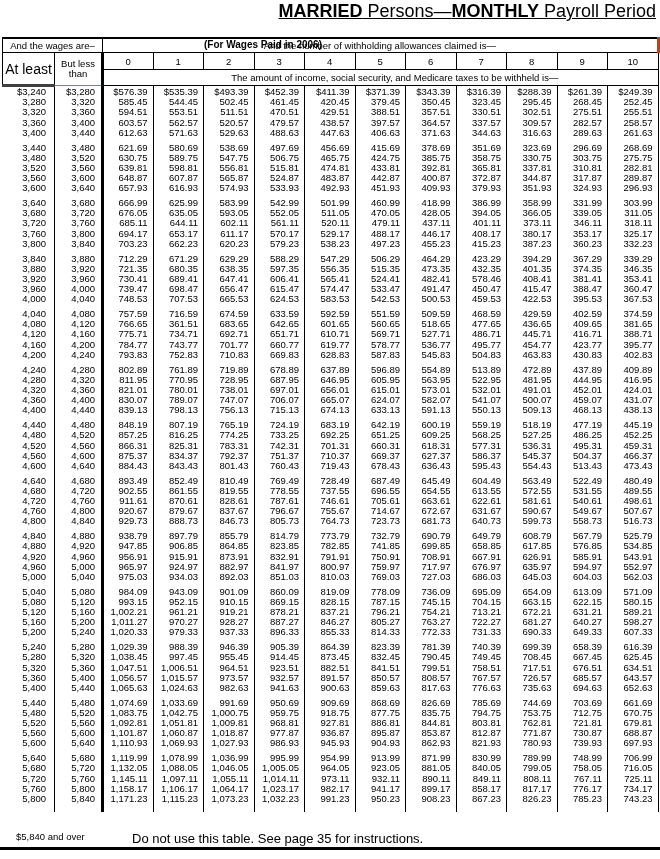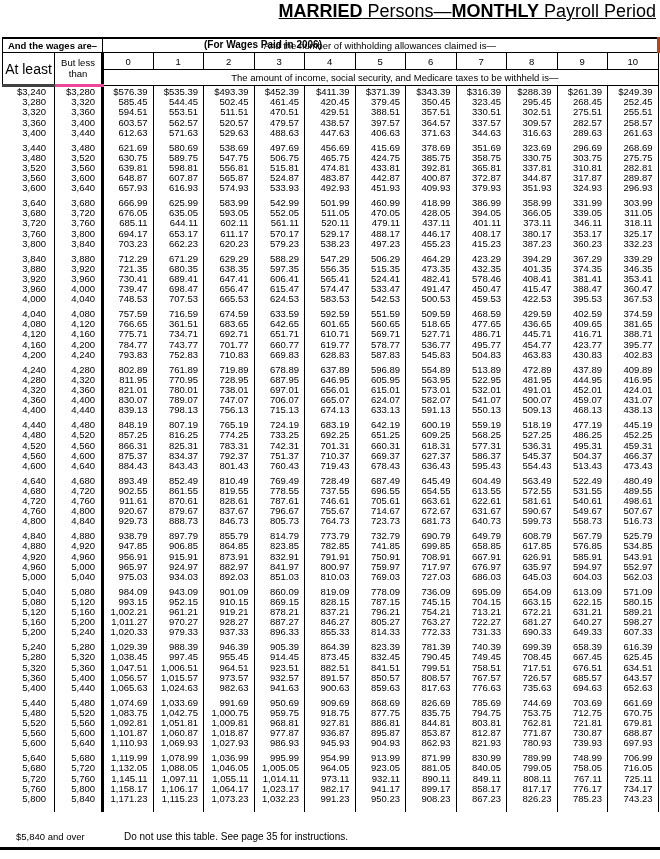--- a/index.html
+++ b/index.html
@@ -18,54 +18,54 @@
     margin-top:17px;
   }
   table.wh {
     position:absolute; top:37px; left:2px; width:655px;
     border-collapse:collapse; table-layout:fixed;
   }
   th, td { padding:0; margin:0; font-weight:normal; }
   
   .h-wages {
     border-top:2px solid #000; border-left:1px solid #000; border-right:1px solid #000;
-    border-bottom:1px solid #000; font-size:9.5px; height:13px; text-align:center;font-weight:bold;
+    border-bottom:1px solid #000; font-size:9.5px; height:13px; text-align:center;
   }
   .h-allow {
     border-top:2px solid #000; border-right:3px solid #c2410c; border-bottom:1px solid #000;
     font-size:9.5px; height:13px; text-align:center;
   }
   
   .h-atleast {
     border-left:1px solid #000; border-right:1px solid #000; border-bottom:3px solid #404040;
     font-size:14px; text-align:center; vertical-align:middle;
   }
   .h-butless {
-    border-right:3px solid #000; border-bottom:3px solid #ec4899;
+    border-right:3px solid #000; border-bottom:1px solid #ec4899;
     font-size:9.5px; text-align:center; vertical-align:middle; line-height:10.5px;
   }
   th.h-num {
     border-right:1px solid #000; border-bottom:1px solid #000;
     font-size:9.5px; height:16px; text-align:center; vertical-align:middle;
   }
   .h-amount {
     border-right:1px solid #000; border-bottom:1px solid #000;
     font-size:9.5px; height:15px; text-align:center; vertical-align:middle;padding-left:28px;
   }
   
   td.c-al { text-align:right; padding-right:8px; border-right:1px solid #000;
             font-size:9.5px; height:10.2px; line-height:10.2px; white-space:nowrap; }
   td.c-bl { text-align:right; padding-right:6px; border-right:3px solid #000;
             font-size:9.5px; height:10.2px; line-height:10.2px; white-space:nowrap; }
   td.c-v  { text-align:right; padding-right:5px; border-right:1px solid #000;
             font-size:9.5px; height:10.2px; line-height:10.2px; white-space:nowrap; }
   tr.gap td  { height:4.5px; line-height:4.5px; font-size:1px; }
   tr.stub td { height:8px; line-height:8px; font-size:1px; }
   .footer-left { position:absolute; left:16px;  top:831px; font-size:9.5px; white-space:nowrap; }
-  .footer-note { position:absolute; left:124px; top:831px; font-size:10px; white-space:nowrap; }
+  .footer-note { position:absolute; left:132px; top:831px; font-size:13px; white-space:nowrap; }
   .bottom-rule { position:absolute; left:0; top:847px; width:660px; height:3px; background:#000; }
 </style>
 </head>
 <body>
 
 <div class="title"><span class="b">MARRIED</span><span> Persons—</span><span class="b">MONTHLY</span><span> Payroll Period</span></div>
 
 <div class="subtitle">(For Wages Paid in 2006)</div>
 
 <table class="wh">

